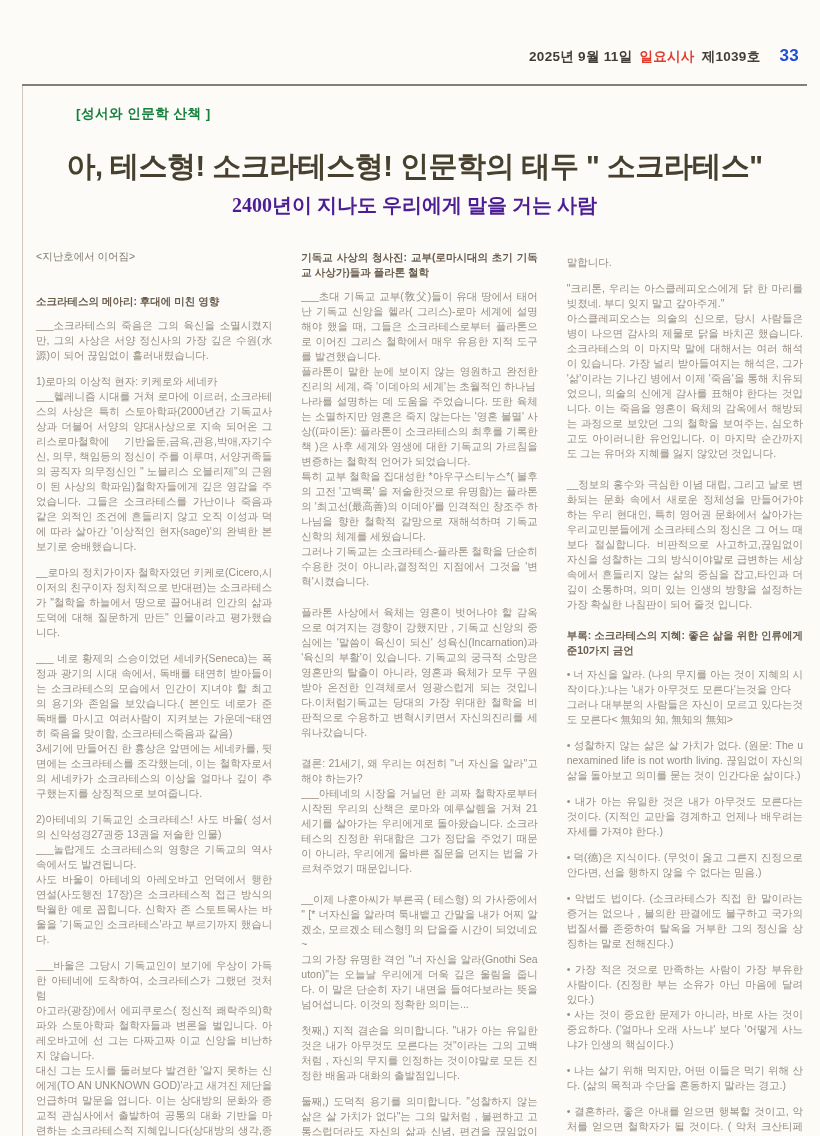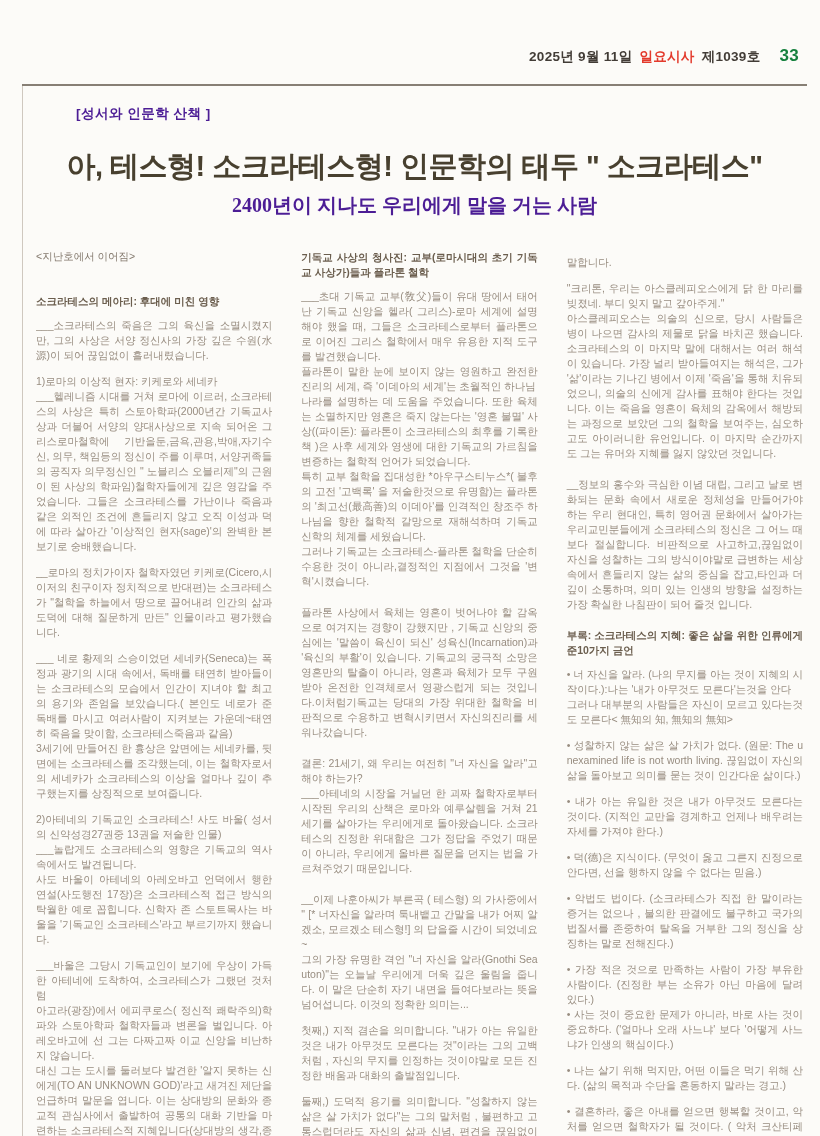--- a/index.html
+++ b/index.html
@@ -13,27 +13,27 @@
     background:#fcfbf8;
     padding-left:9px;
   }
   
   .header{
     position:absolute;top:46px;right:30px;
     display:flex;align-items:baseline;gap:7px;
     font-size:13.5px;font-weight:bold;color:#423c36;letter-spacing:.3px;
   }
   .header .red{color:#e33a2c;}
-  .header .pagenum{font-size:17px;margin-left:12px;color:#15803d;}
+  .header .pagenum{font-size:17px;margin-left:12px;color:#1d4ed8;}
   .rule{position:absolute;top:84px;left:22px;right:22px;height:2px;background:#877f75;}
   .vline{position:absolute;top:86px;bottom:0;left:22px;width:1px;background:#cfc8bf;}
   
   .section-label{
     position:absolute;top:105px;left:76px;
-    font-size:13.5px;font-weight:bold;color:#4c1d95;letter-spacing:.5px;text-align:right;
+    font-size:13.5px;font-weight:bold;color:#15803d;letter-spacing:.5px;text-align:right;
   }
   .title{
     position:absolute;top:147px;left:30px;right:30px;margin:0;
     text-align:center;font-size:29px;font-weight:bold;color:#48402f;
     letter-spacing:-0.5px;
   }
   .subtitle{
     position:absolute;top:192px;left:30px;right:30px;margin:0;
     text-align:center;font-size:20px;font-weight:bold;color:#4c1d95;
     font-family:"Liberation Serif","DejaVu Serif",serif;

